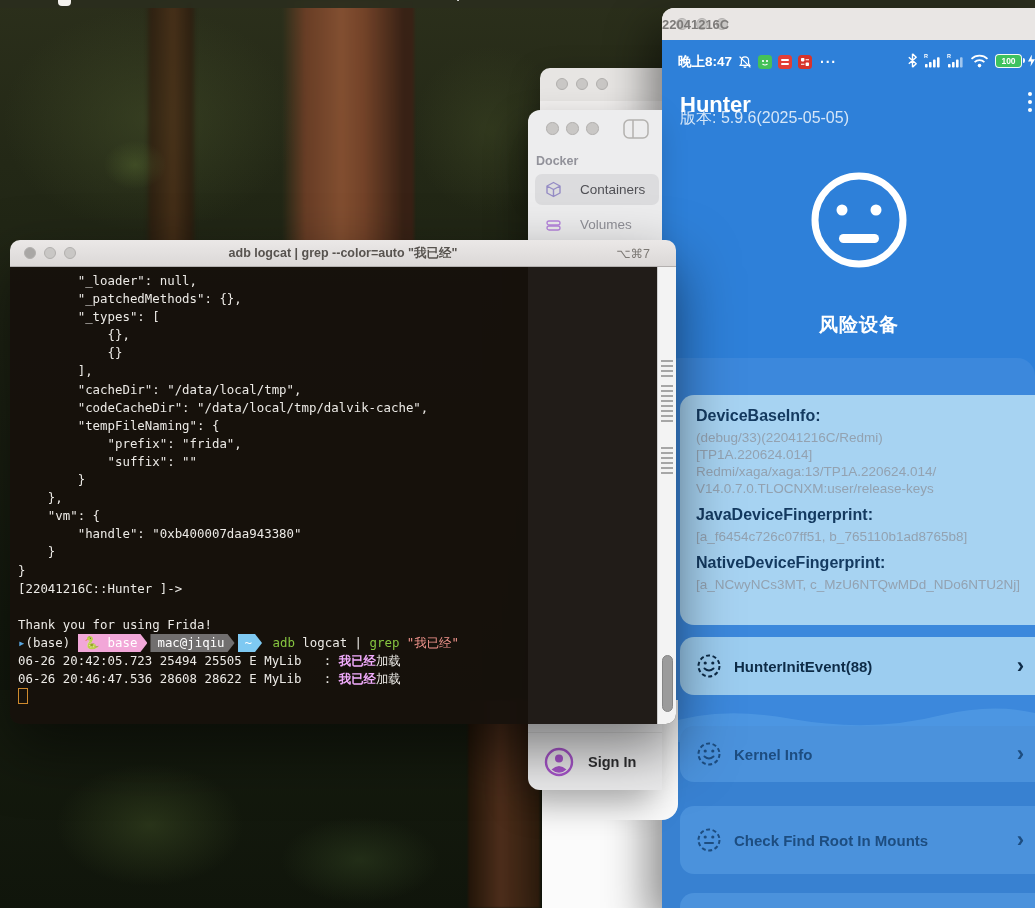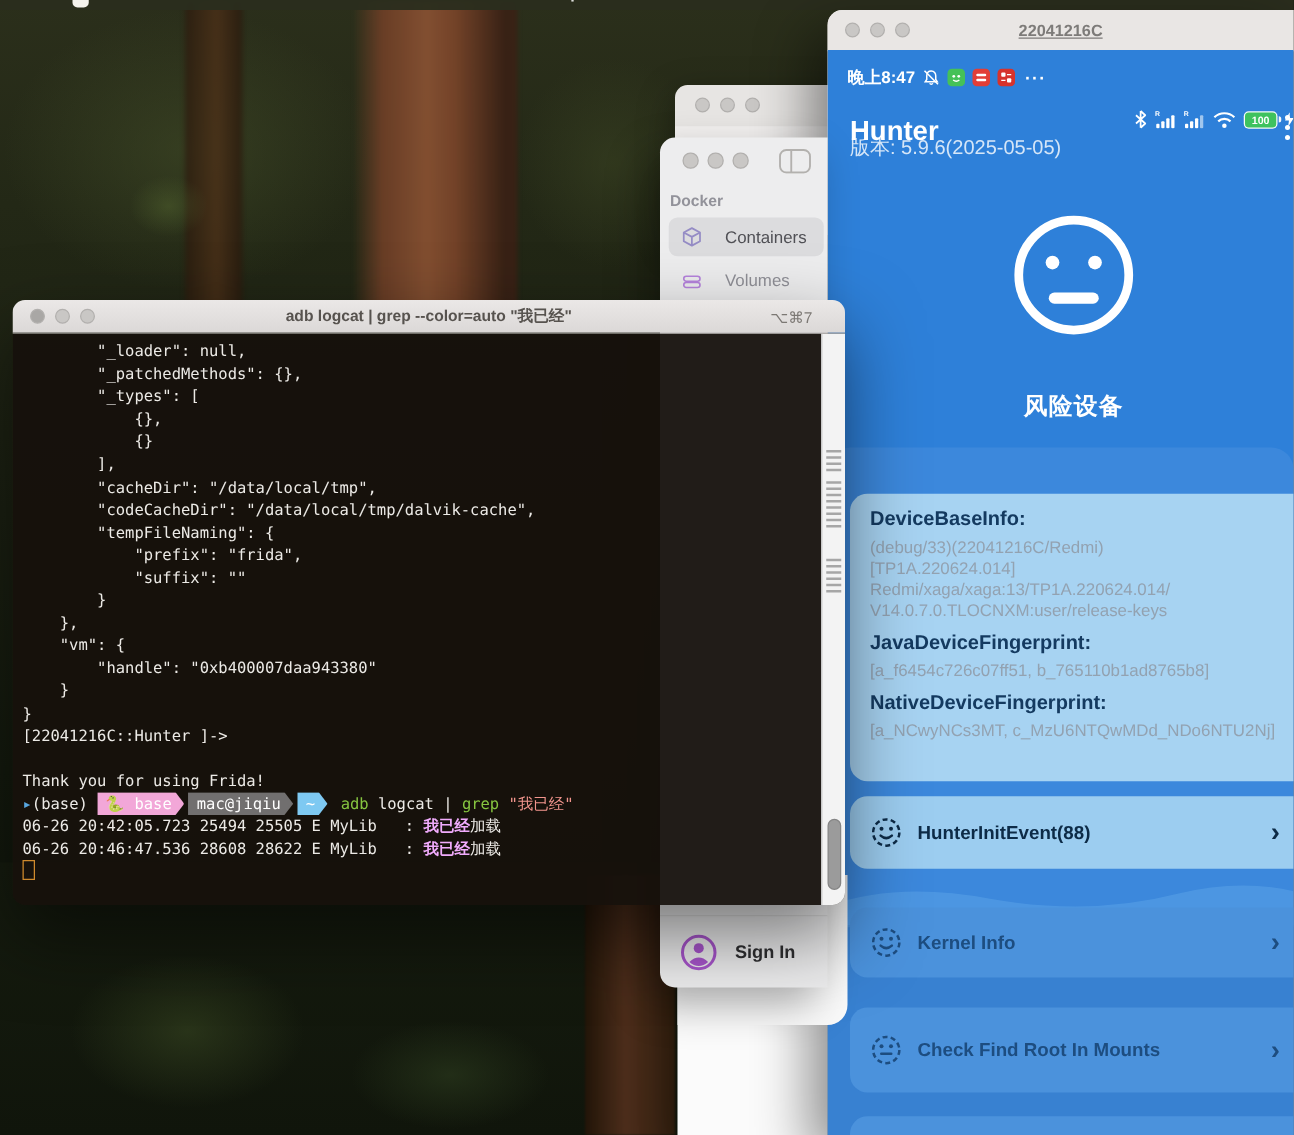--- a/index.html
+++ b/index.html
@@ -32,24 +32,24 @@
   .win-back{position:absolute;left:540px;top:68px;width:138px;height:120px;background:#e7e5e3;border-radius:10px;box-shadow:0 10px 30px rgba(0,0,0,.35);z-index:4;}
   .win-back .lights{position:absolute;left:16px;top:10px;}
   .win-back-content{position:absolute;top:33px;left:0;right:0;bottom:0;background:#f2f0ef;}
 
   
   .win-white-tall{position:absolute;left:542px;top:140px;width:120px;height:768px;background:#fbfbfb;box-shadow:0 8px 30px rgba(0,0,0,.3);z-index:5;}
 
   
   .win-android{position:absolute;left:662px;top:8px;width:373px;height:900px;border-radius:12px 0 0 0;box-shadow:-14px 18px 44px rgba(0,0,0,.45);z-index:6;overflow:hidden;background:#e9e6e4;}
   .android-titlebar{position:relative;height:32px;background:#e9e6e4;border-bottom:1px solid #cfcdcb;display:flex;align-items:center;padding:0 14px;}
-  .android-titlebar .a-title{position:absolute;left:0;right:0;text-align:center;font-size:13px;font-weight:700;color:#7d7b79;text-decoration:underline;}
+  .android-titlebar .a-title{position:absolute;left:0;right:0;font-size:13px;font-weight:700;color:#7d7b79;}
   .android-screen{position:absolute;top:32px;left:0;right:0;bottom:0;background:#2e80d9;color:#fff;overflow:hidden;}
   .a-status{position:absolute;top:13px;left:16px;right:0;height:18px;display:flex;align-items:center;gap:6px;font-size:13.5px;font-weight:600;}
-  .a-status-right{position:absolute;right:4px;top:0;display:flex;align-items:center;gap:6px;margin-top:35px;}
+  .a-status-right{position:absolute;right:4px;top:0;display:flex;align-items:center;gap:6px;}
   .badge{width:14px;height:14px;border-radius:3.5px;position:relative;}
   .badge.green{background:#45c158;}
   .badge.red1{background:#e23e37;}
   .badge.red2{background:#d6332c;}
   .badge svg{position:absolute;inset:0;}
   .a-more{font-size:14px;font-weight:700;letter-spacing:1px;margin-left:2px;}
   .battery{position:relative;width:27px;height:14px;border:1.5px solid rgba(255,255,255,.95);border-radius:4px;background:#3ec25e;box-sizing:border-box;display:flex;align-items:center;justify-content:center;font-size:8.5px;font-weight:700;color:#fff;}
   .battery:after{content:"";position:absolute;right:-4px;top:3.5px;width:2.5px;height:5px;background:rgba(255,255,255,.95);border-radius:0 2px 2px 0;}
   .charge-stub{width:7px;height:12px;background:#fff;clip-path:polygon(55% 0,0 58%,45% 58%,35% 100%,100% 40%,52% 40%);margin-right:-4px;}
   .a-app-title{position:absolute;top:52px;left:18px;font-size:22px;font-weight:700;}

